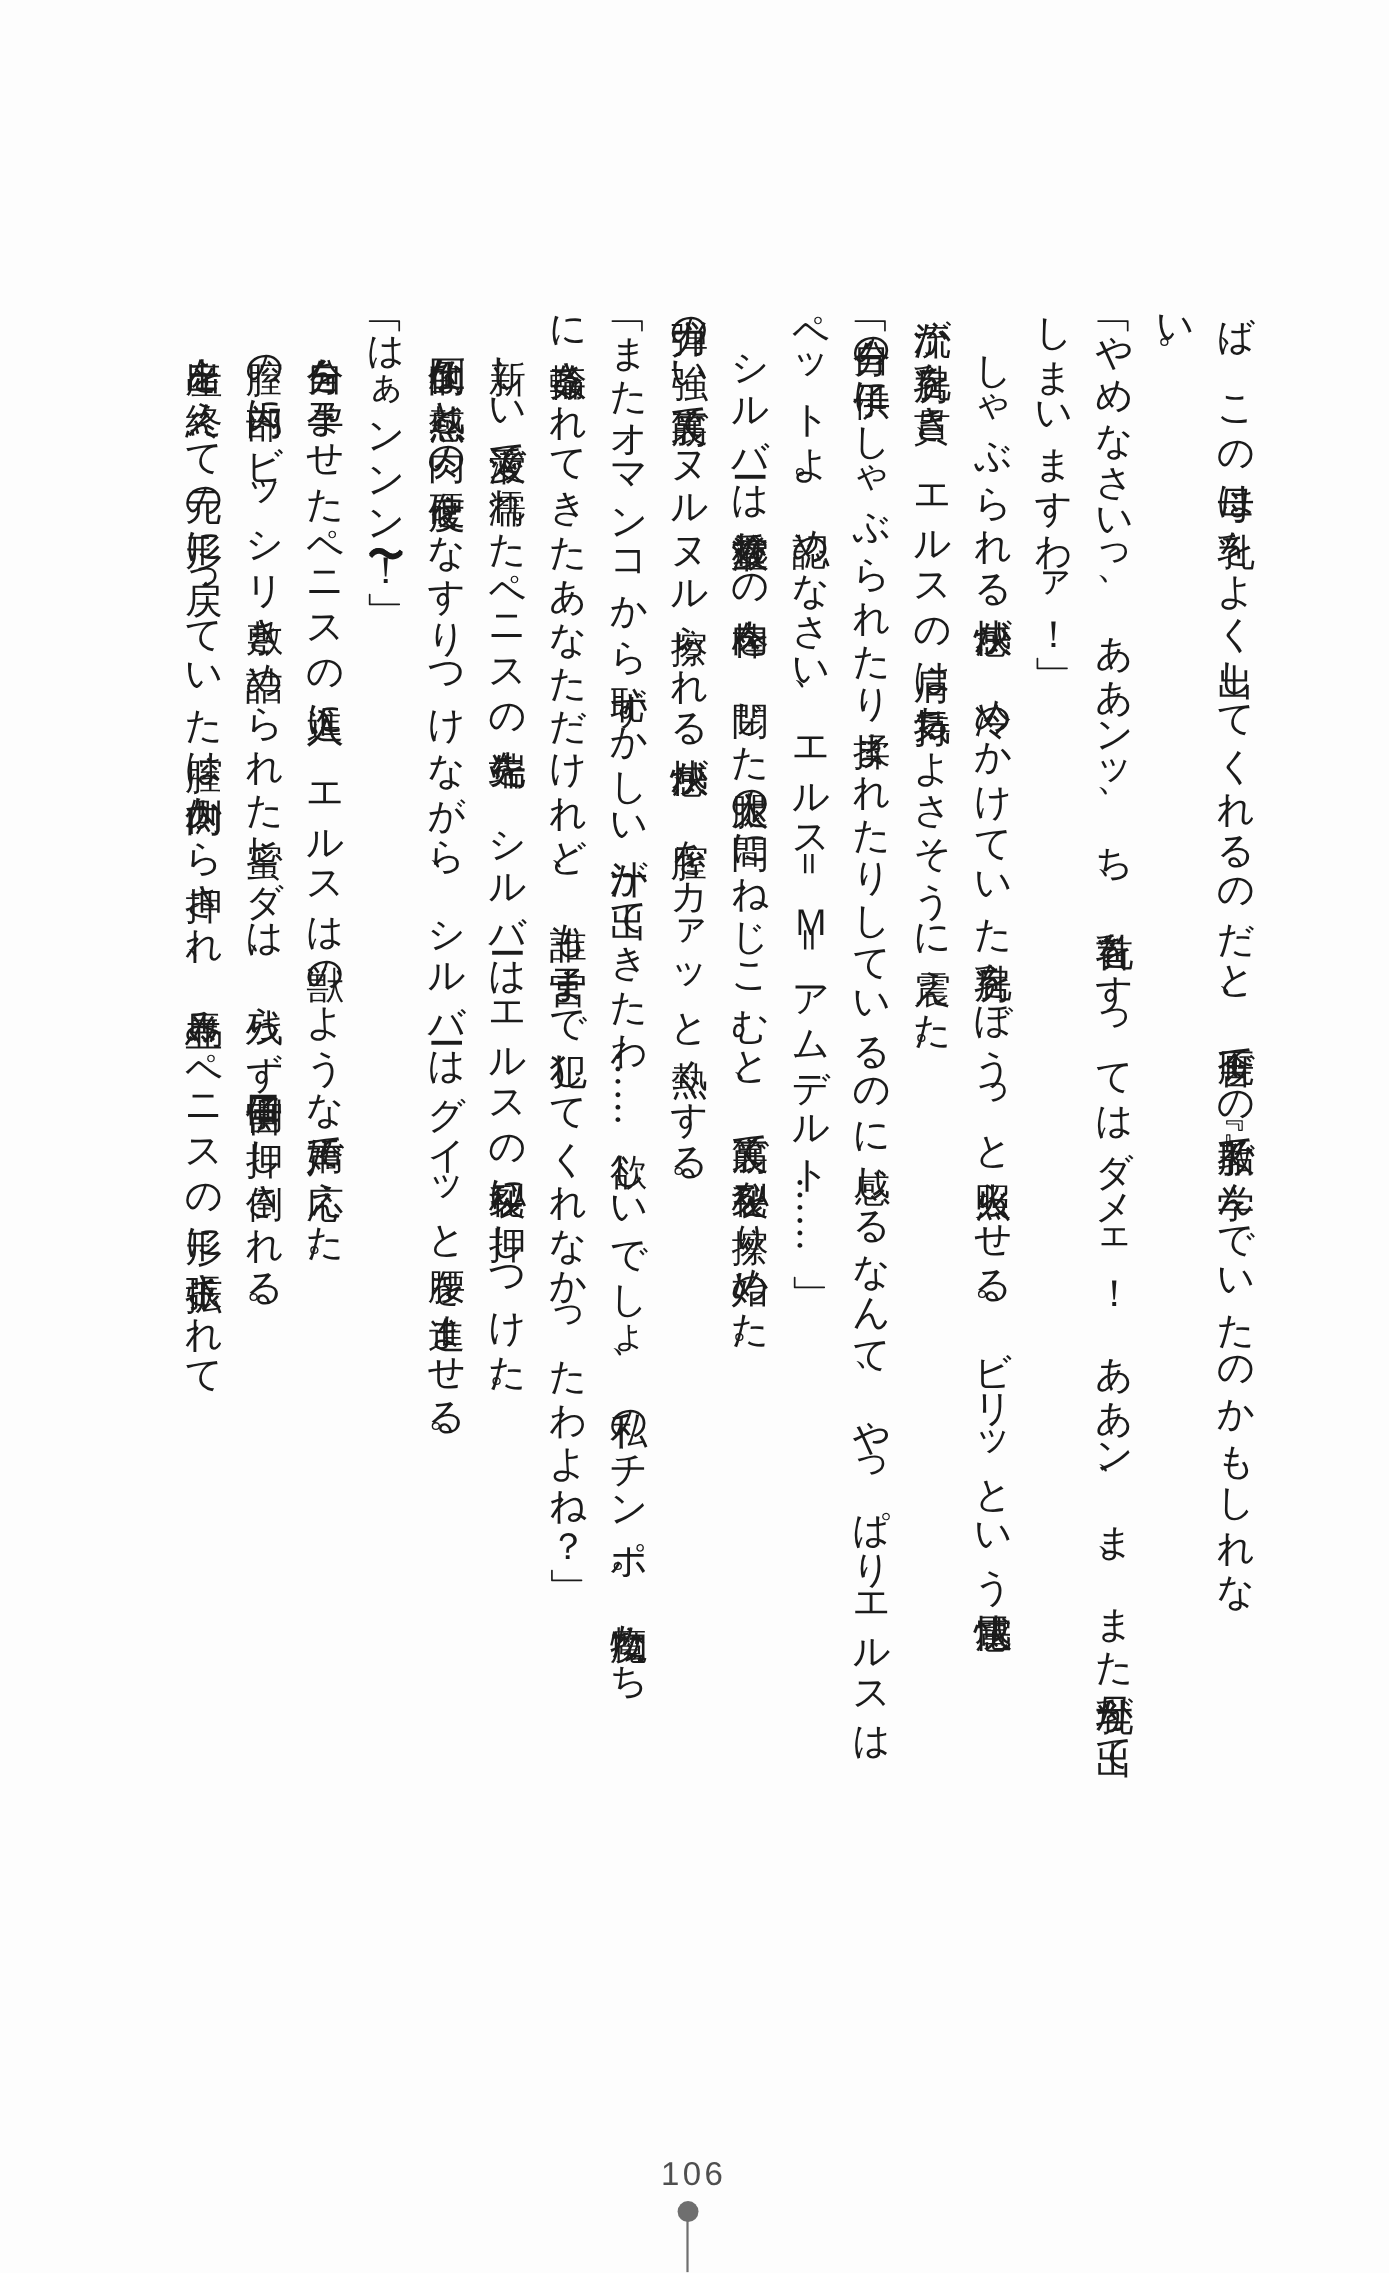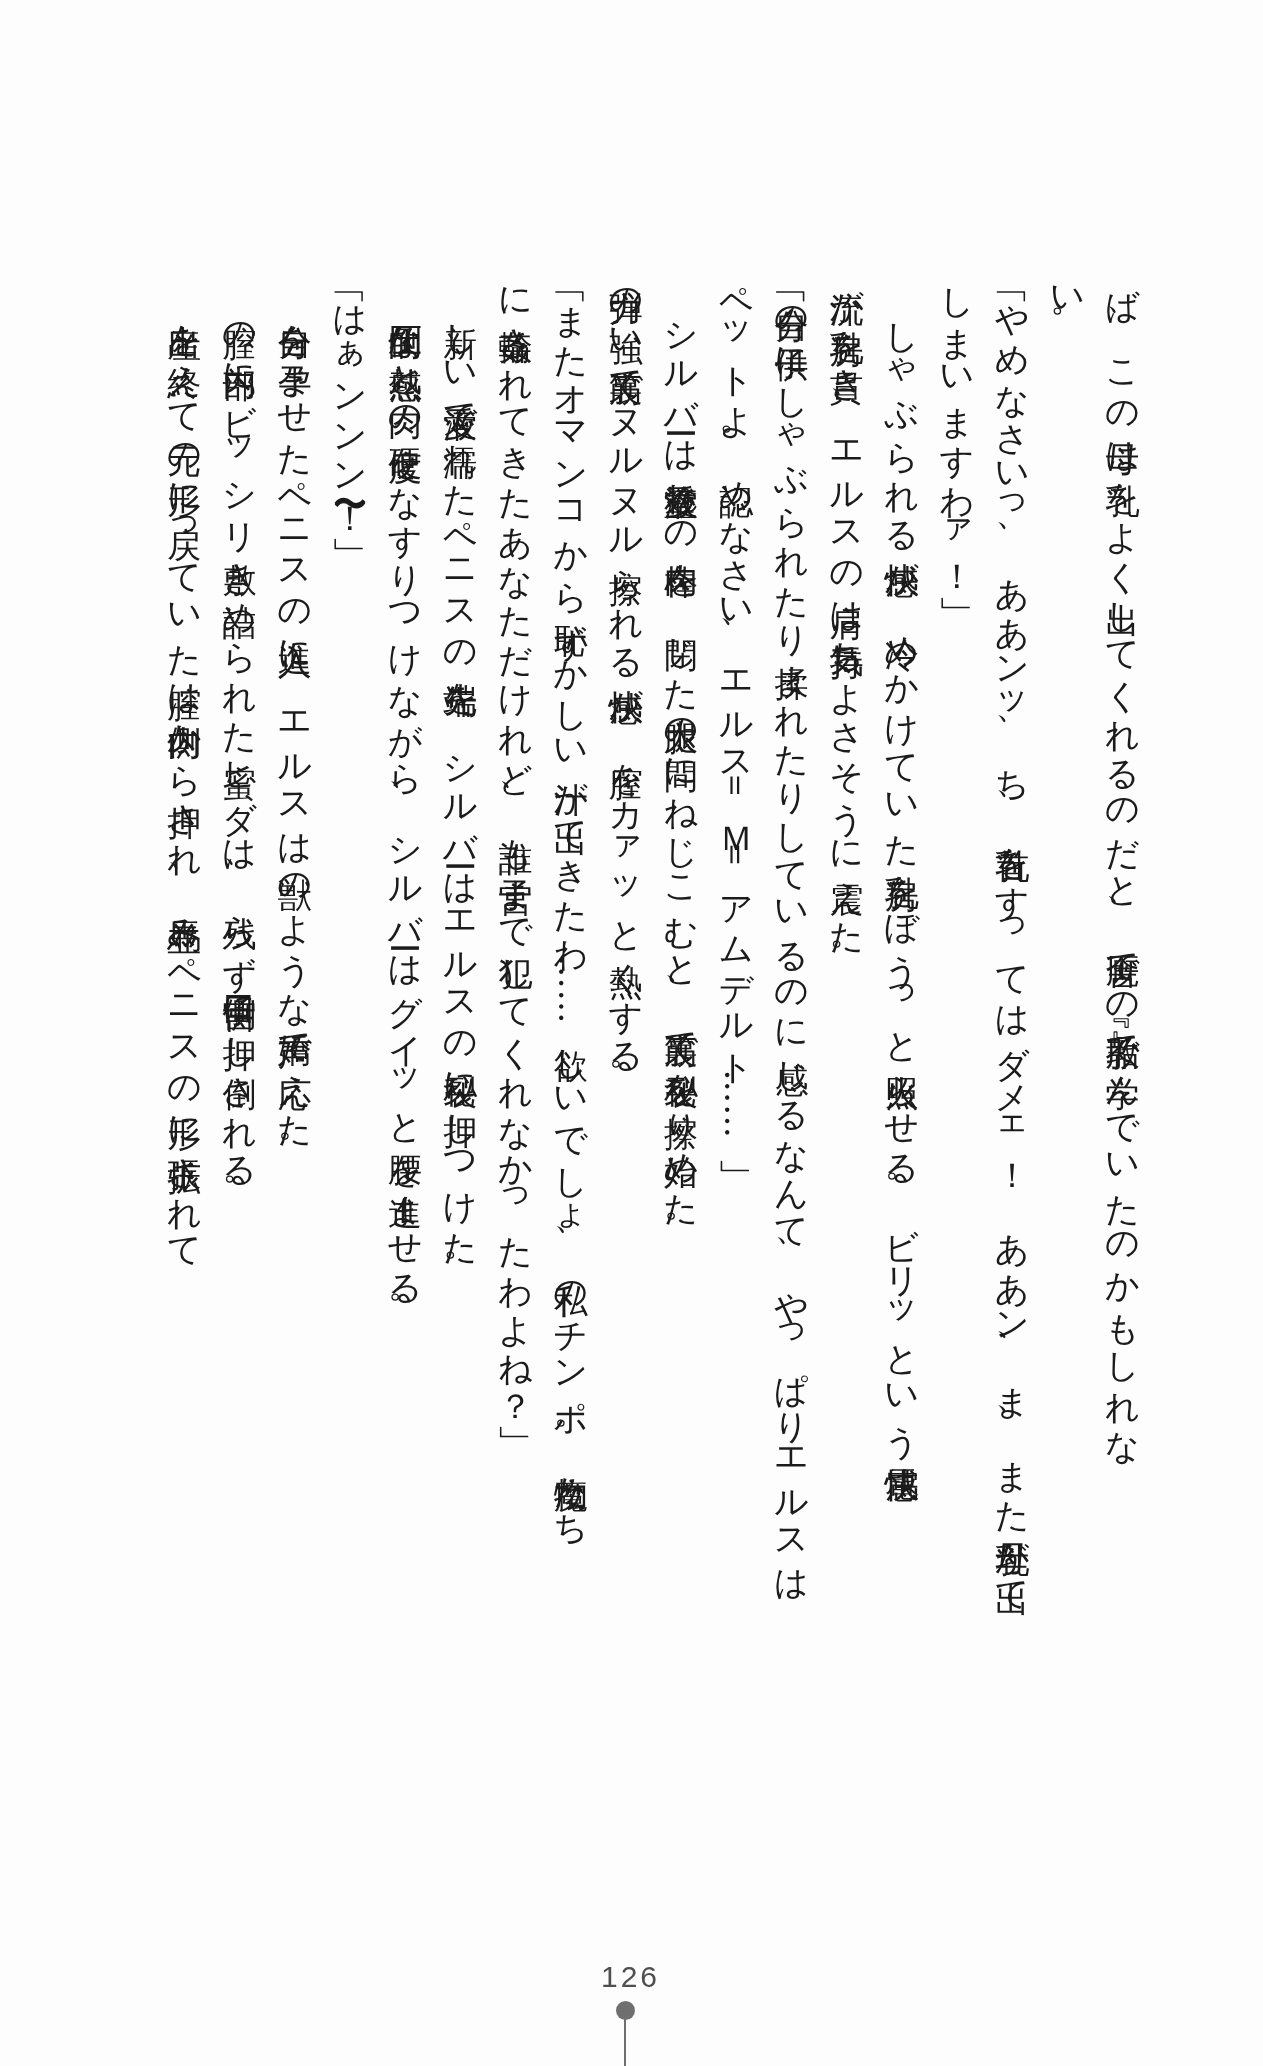--- a/index.html
+++ b/index.html
@@ -88,19 +88,19 @@
       <div class="col q">「またオマンコから恥ずかしい汁が出てきたわ……欲しいでしょ、私のチンポ。魔物たち</div>
       <div class="col">に輪姦されてきたあなただけれど、誰も子宮まで犯してくれなかったわよね？」</div>
       <div class="col">　新しい愛液で濡れたペニスの先端を、シルバーはエルスの秘裂に押しつけた。</div>
       <div class="col">　圧倒的な熱感と肉の硬度をなすりつけながら、シルバーはグイッと腰を進ませる。</div>
       <div class="col q">「はぁンンン〜〜〜〜！」</div>
       <div class="col">　自分を孕ませたペニスの進入に、エルスは獣のような嬌声で応えた。</div>
       <div class="col">　膣の内部にビッシリ敷き詰められた蜜ヒダは、残らず子宮口側に押し倒される。</div>
       <div class="col">　出産を終えて元の形に戻っていた膣は内側から押され、馬並みペニスの形に拡張されて</div>
     </div>
 
-  <div class="page-number">126</div>
+  <div class="page-number">106</div>
 
   <div class="ornament-dot"></div>
 
   <div class="ornament-line"></div>
 
 </div>
 
 </body></html>

